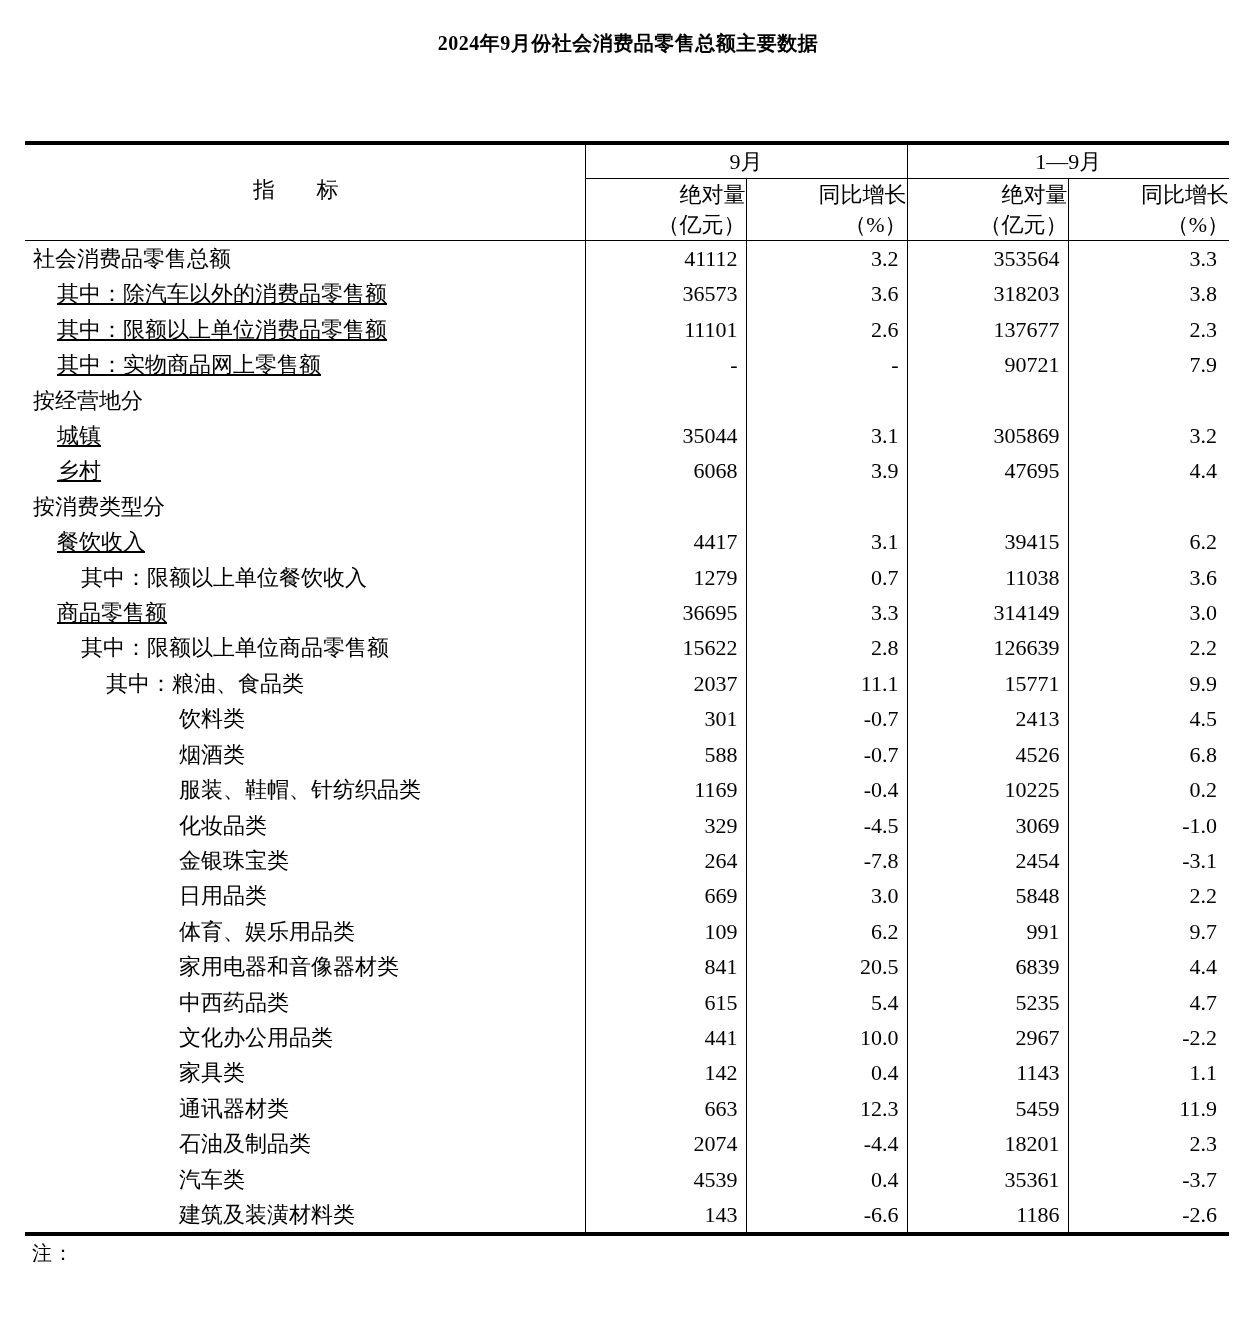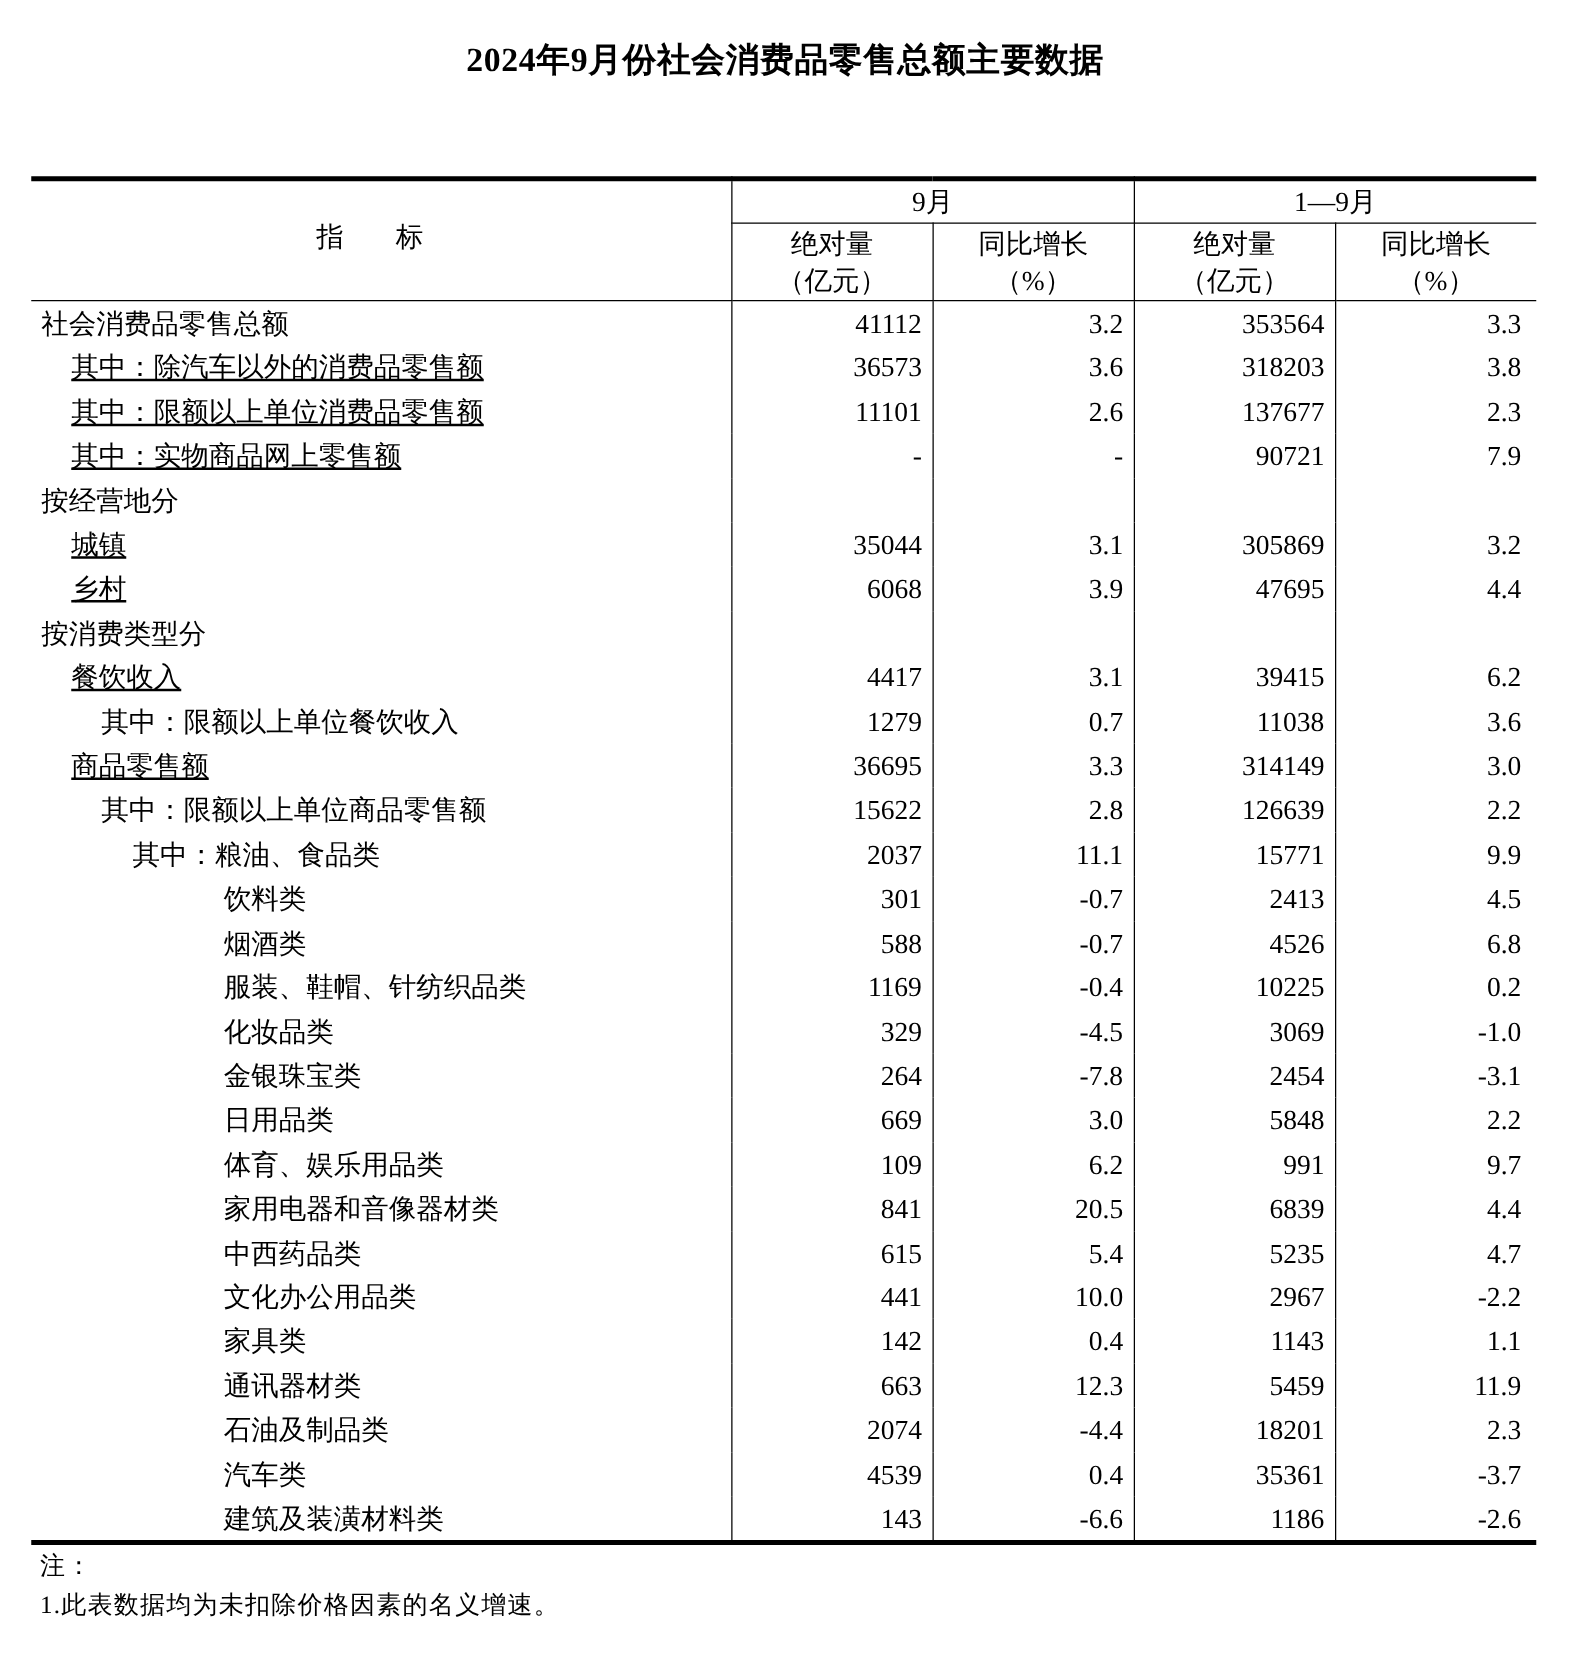--- a/index.html
+++ b/index.html
@@ -3,40 +3,40 @@
 <meta charset="utf-8">
 <style>
   html, body { margin: 0; padding: 0; background: #ffffff; }
   body {
     width: 1256px; height: 1332px; position: relative; overflow: hidden;
     font-family: "Liberation Serif", "DejaVu Serif", serif;
     color: #000;
   }
   .title {
     position: absolute; left: 0; top: 30px; width: 1256px;
-    text-align: center; font-size: 27px; font-weight: bold; letter-spacing: 0.5px;
+    text-align: center; font-size: 20px; font-weight: bold; letter-spacing: 0.5px;
   }
   table.main {
     position: absolute; left: 25px; top: 141px; width: 1204px;
     border-collapse: collapse; table-layout: fixed;
     border-top: 4px solid #000; border-bottom: 4px solid #000;
     font-size: 22px;
   }
   col.c0 { width: 560px; }
   col.c1 { width: 161px; }
   col.c2 { width: 161px; }
   col.c3 { width: 161px; }
   col.c4 { width: 161px; }
   th { font-weight: normal; }
   .hdr-idx { vertical-align: middle; text-align: center; border-bottom: 1.5px solid #000; border-right: 1.5px solid #000; letter-spacing: 18px; padding-bottom: 6px; }
   .hdr-grp { height: 33px; text-align: center; border-bottom: 1.5px solid #000; border-right: 1.5px solid #000; padding: 0; vertical-align: middle; }
   .hdr-grp.last { border-right: none; }
   .hdr-sub { height: 61px; text-align: center; border-bottom: 1.5px solid #000; border-right: 1.5px solid #000; padding: 0; line-height: 30px; vertical-align: middle; }
   .hdr-sub.last { border-right: none; }
-  .hdr-sub span { display: block; }
+  .hdr-sub span { display: block; text-align: right; }
   td { height: 35.4px; padding: 0; line-height: 35.4px; white-space: nowrap; }
   td.label { border-right: 1.5px solid #000; padding-left: 8px; }
   td.num { text-align: right; padding-right: 8px; border-right: 1.5px solid #000; }
   td.num.last { border-right: none; padding-right: 12px; }
   .ind0 { padding-left: 8px !important; }
   .ind1 { padding-left: 32px !important; text-decoration: underline; }
   .ind2 { padding-left: 56px !important; }
   .ind3 { padding-left: 81px !important; }
   .ind4 { padding-left: 154px !important; }
   .notes { position: absolute; left: 32px; top: 1238px; font-size: 20px; line-height: 31px; letter-spacing: 1px; }
@@ -275,14 +275,13 @@
         <td class="num">143</td>
         <td class="num">-6.6</td>
         <td class="num">1186</td>
         <td class="num last">-2.6</td>
       </tr>
     </tbody>
 </table>
 
 <div class="notes">
   <div>注：</div>
-  <div>1.此表数据均为未扣除价格因素的名义增速。</div>
 </div>
 
 </body></html>

